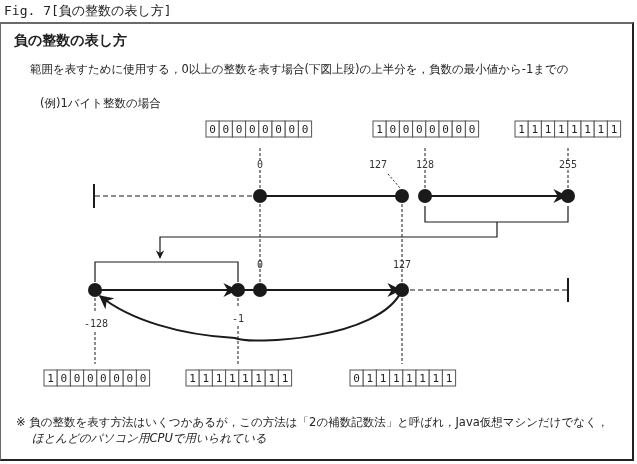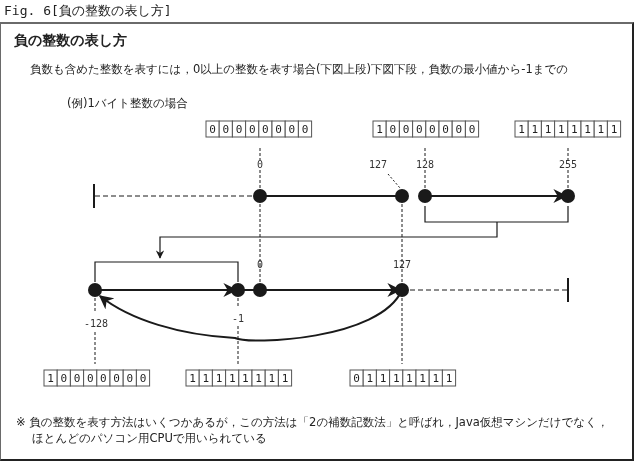--- a/index.html
+++ b/index.html
@@ -5,35 +5,35 @@
   html, body { margin:0; padding:0; background:#ffffff; }
   body { width:637px; height:464px; position:relative; overflow:hidden;
          font-family:"DejaVu Sans", sans-serif; color:#222; }
   .caption { position:absolute; left:4px; top:2px; font-family:"DejaVu Sans Mono", monospace;
              font-size:13px; color:#222; }
   .frame { position:absolute; left:0px; top:22px; width:634px; height:439px;
            border-top:2px solid #6a6a6a; border-left:1px solid #6a6a6a;
            border-right:2px solid #222; border-bottom:2px solid #222; box-sizing:border-box; }
   .title { position:absolute; left:14px; top:32px; font-size:14px; font-weight:bold; color:#222;font-family:Liberation Mono, monospace; }
   .para { position:absolute; left:30px; top:62px; font-size:11.5px; line-height:15px; color:#222; width:590px; }
-  .example { position:absolute; left:40px; top:96px; font-size:11.5px; color:#222;margin-left:27px; }
+  .example { position:absolute; left:40px; top:96px; font-size:11.5px; color:#222; }
   .note { position:absolute; left:16px; top:414px; font-size:11.5px; line-height:16px; color:#222; }
-  .note .l2 { padding-left:16px; display:block; }
+  .note .l2 { padding-left:16px; display:block;font-style:italic; }
   svg { position:absolute; left:0; top:0; }
   .bitbox text { font-family:"DejaVu Sans Mono", monospace; font-size:11px; fill:#222; }
   .lbl { font-family:"DejaVu Sans Mono", monospace; font-size:10px; fill:#333; }
 </style>
 </head>
 <body>
 
-<div class="caption">Fig. 6[負の整数の表し方]</div>
+<div class="caption">Fig. 7[負の整数の表し方]</div>
 <div class="frame"></div>
 <div class="title">負の整数の表し方</div>
 <div class="para">
-  <div>負数も含めた整数を表すには，0以上の整数を表す場合(下図上段)下図下段，負数の最小値から-1までの</div>
+  <div>範囲を表すために使用する，0以上の整数を表す場合(下図上段)の上半分を，負数の最小値から-1までの</div>
 </div>
 <div class="example">(例)1バイト整数の場合</div>
 
 <svg width="637" height="464">
   <defs>
     <marker id="arr" viewBox="0 0 10 10" refX="9" refY="5" markerWidth="7" markerHeight="7" orient="auto">
       <path d="M0,0 L10,5 L0,10 L3,5 Z" fill="#1a1a1a"></path>
     </marker>
   </defs>
 

